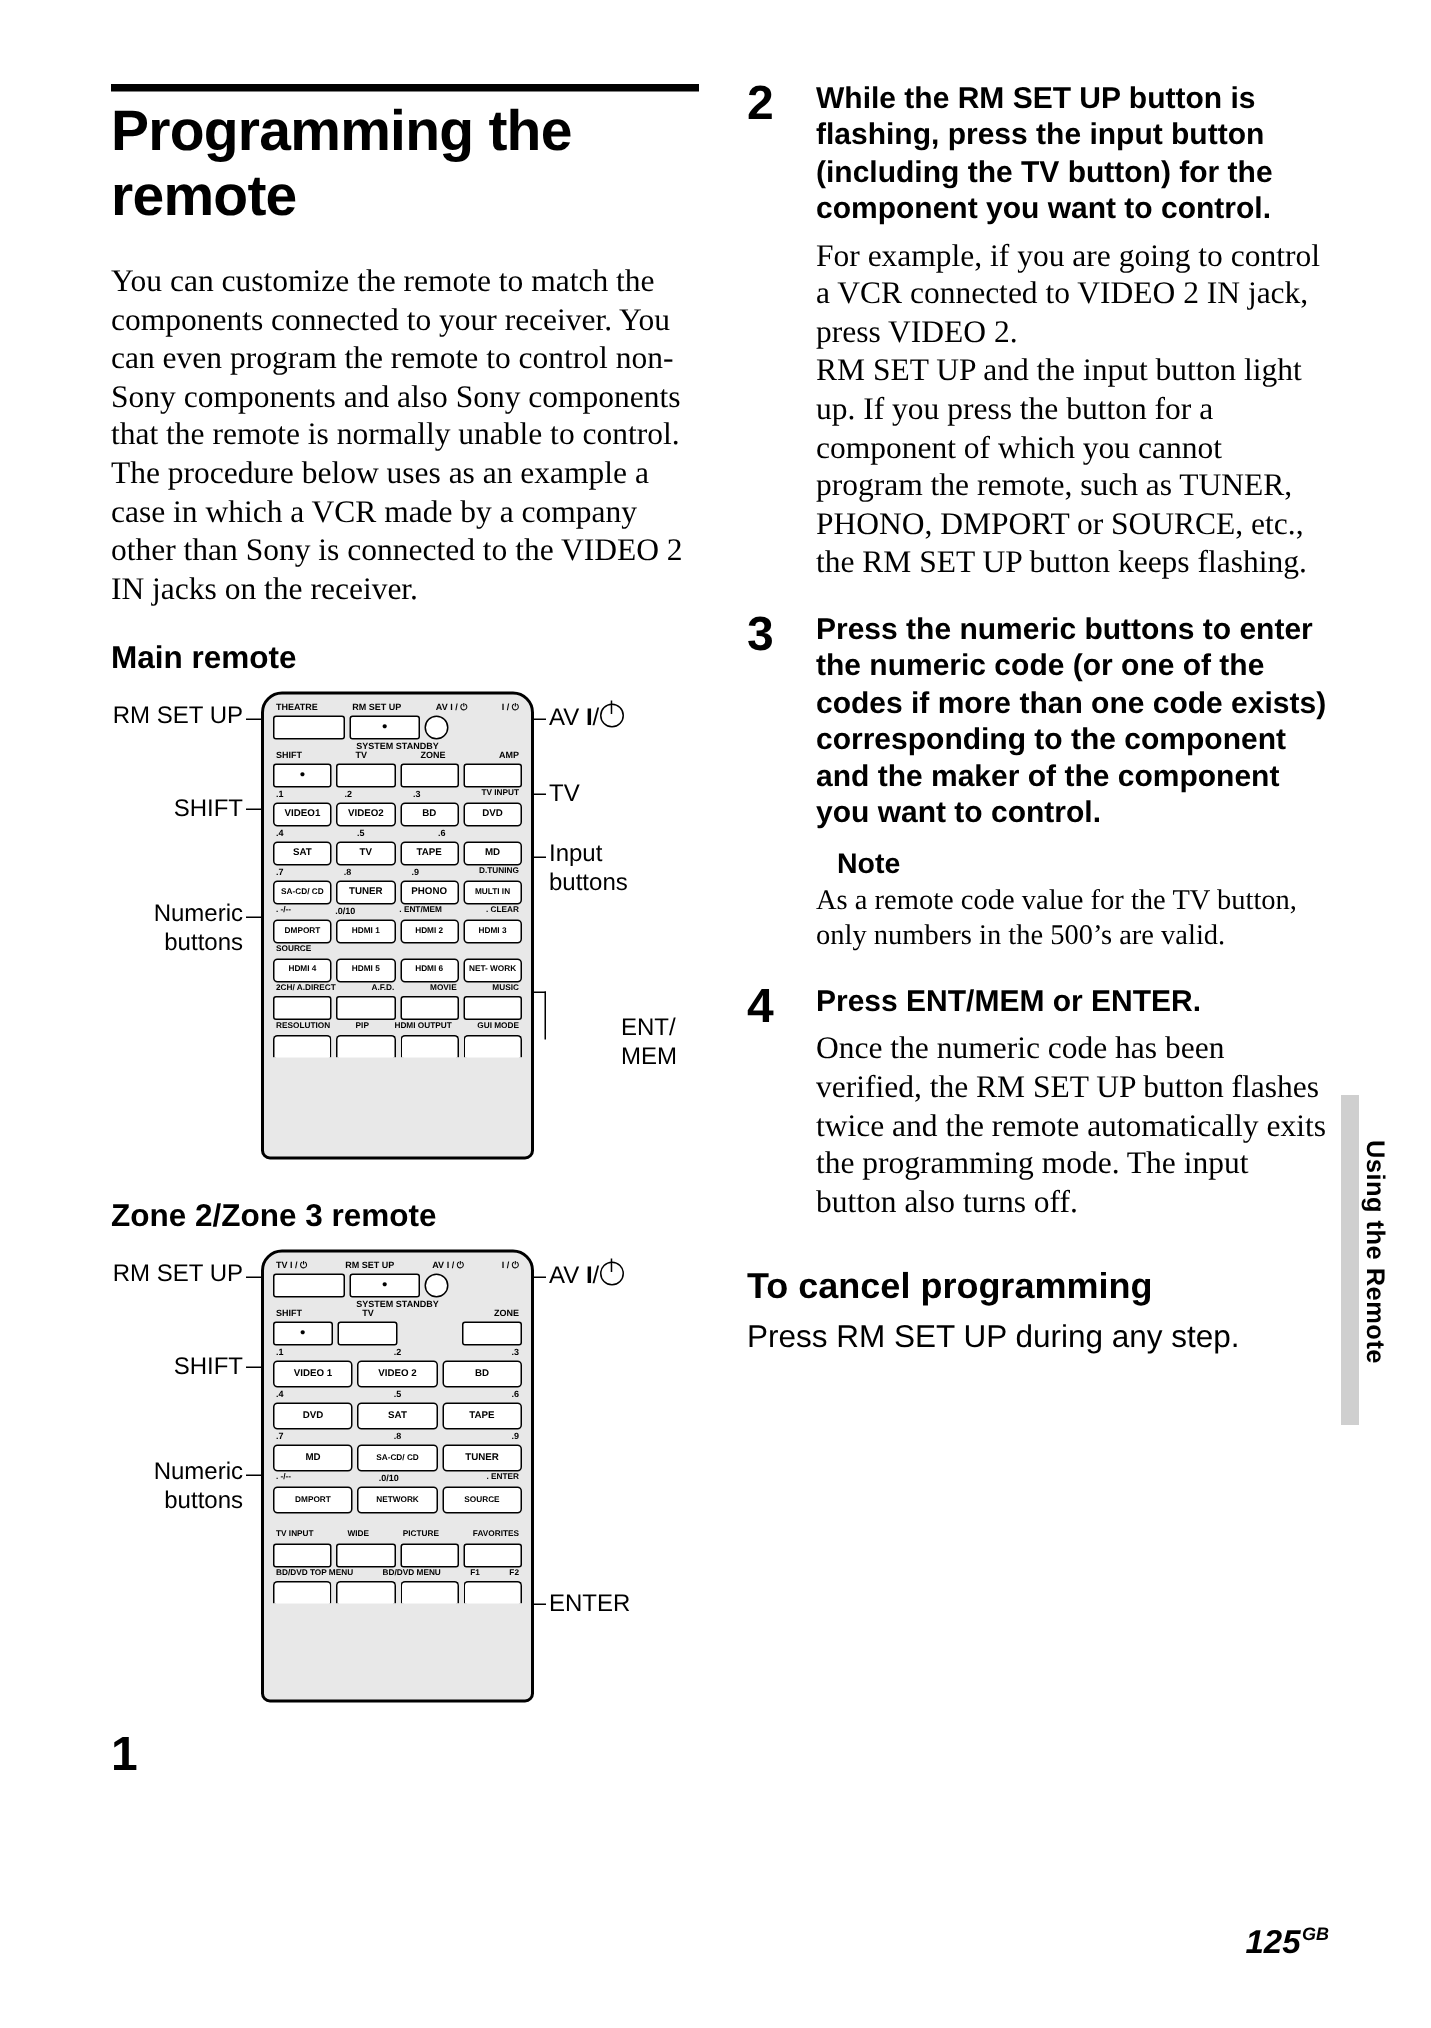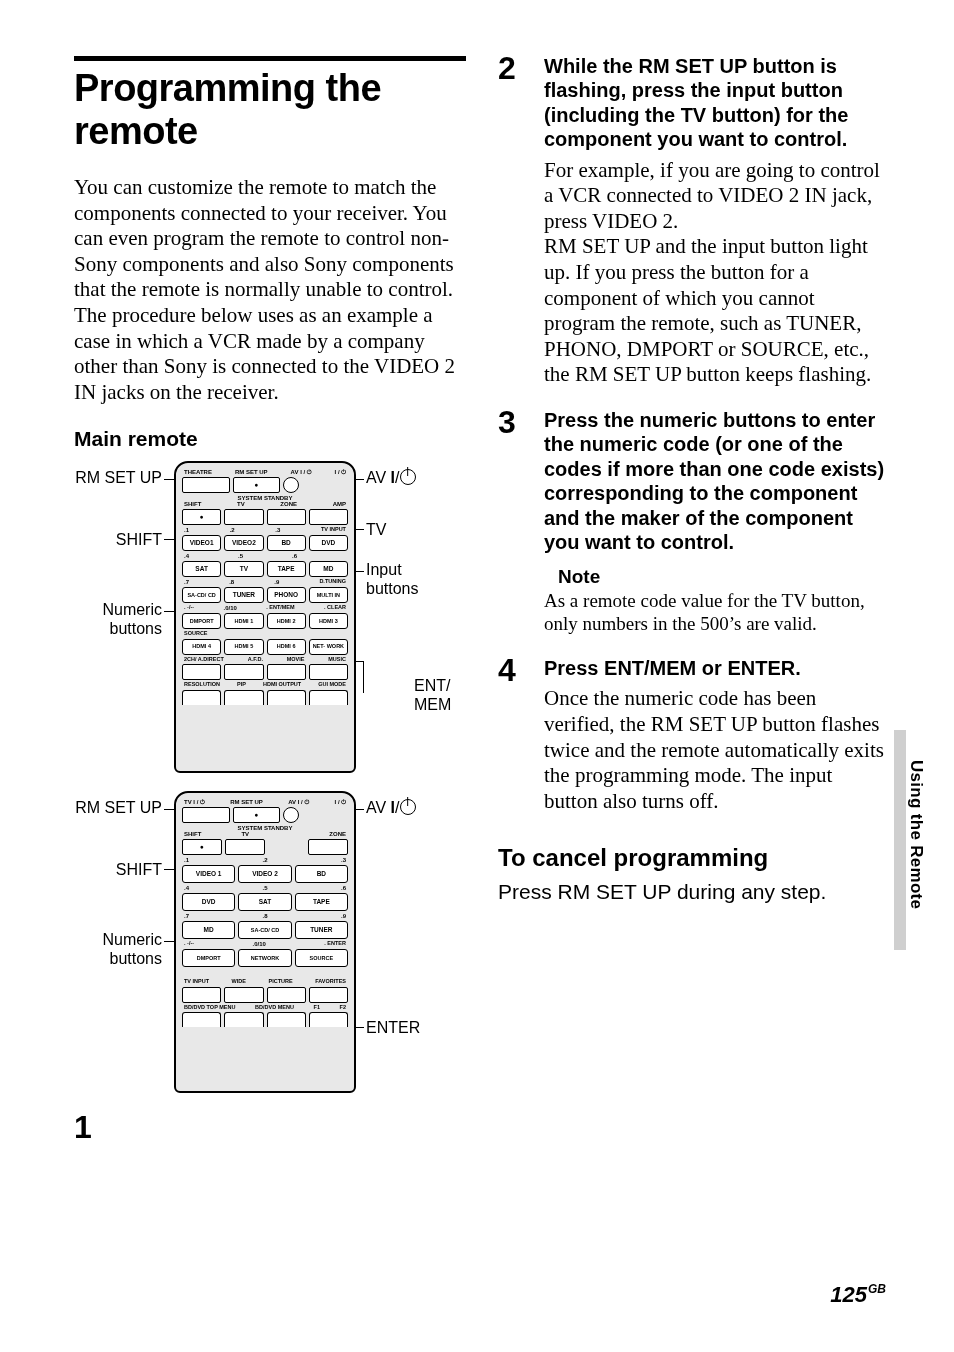--- a/index.html
+++ b/index.html
@@ -379,20 +379,21 @@
           </div>
           <div class="row">
             <div class="btn sq" style="border-bottom:none; border-radius:3px 3px 0 0;"></div>
             <div class="btn sq" style="border-bottom:none; border-radius:3px 3px 0 0;"></div>
             <div class="btn sq" style="border-bottom:none; border-radius:3px 3px 0 0;"></div>
             <div class="btn sq" style="border-bottom:none; border-radius:3px 3px 0 0;"></div>
           </div>
         </div>
       </div>
 
+      <h2 class="sect">Zone 2/Zone 3 remote</h2>
 
       <div class="diagram diagram2">
 
         <div class="dlabel l" style="left:0; top:8px; width:88px;">RM SET UP</div>
         <div class="line" style="left:90px; top:18px; width:32px; height:1px;"></div>
 
         <div class="dlabel l" style="left:0; top:70px; width:88px;">SHIFT</div>
         <div class="line" style="left:90px; top:78px; width:18px; height:1px;"></div>
 
         <div class="dlabel l" style="left:0; top:140px; width:88px;">Numeric buttons</div>

